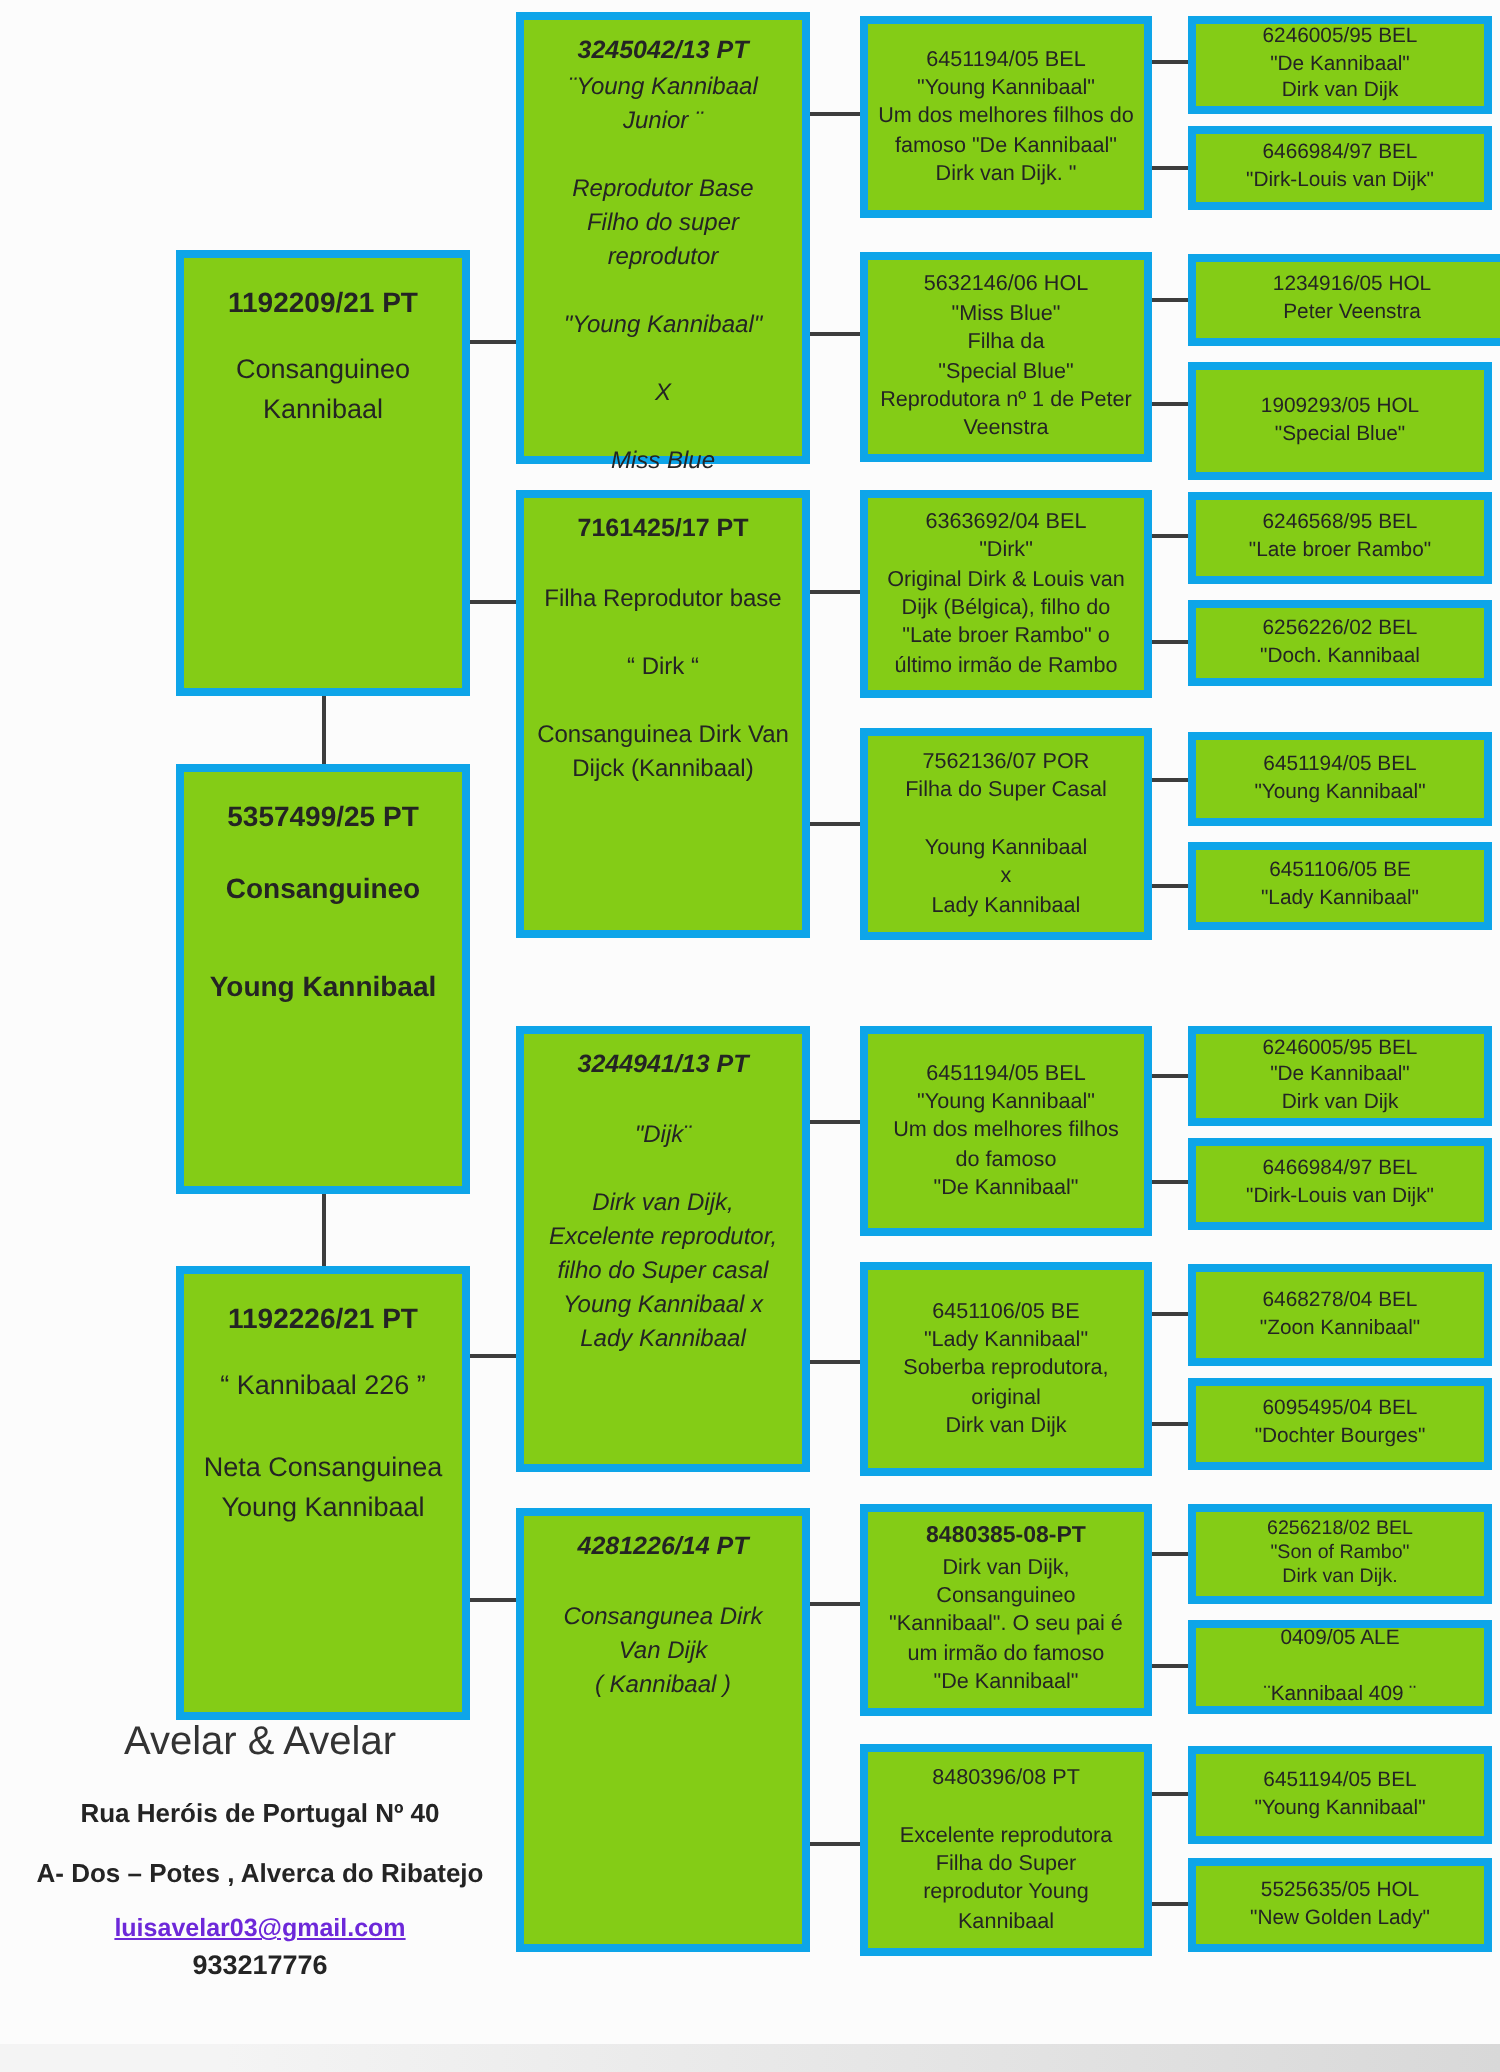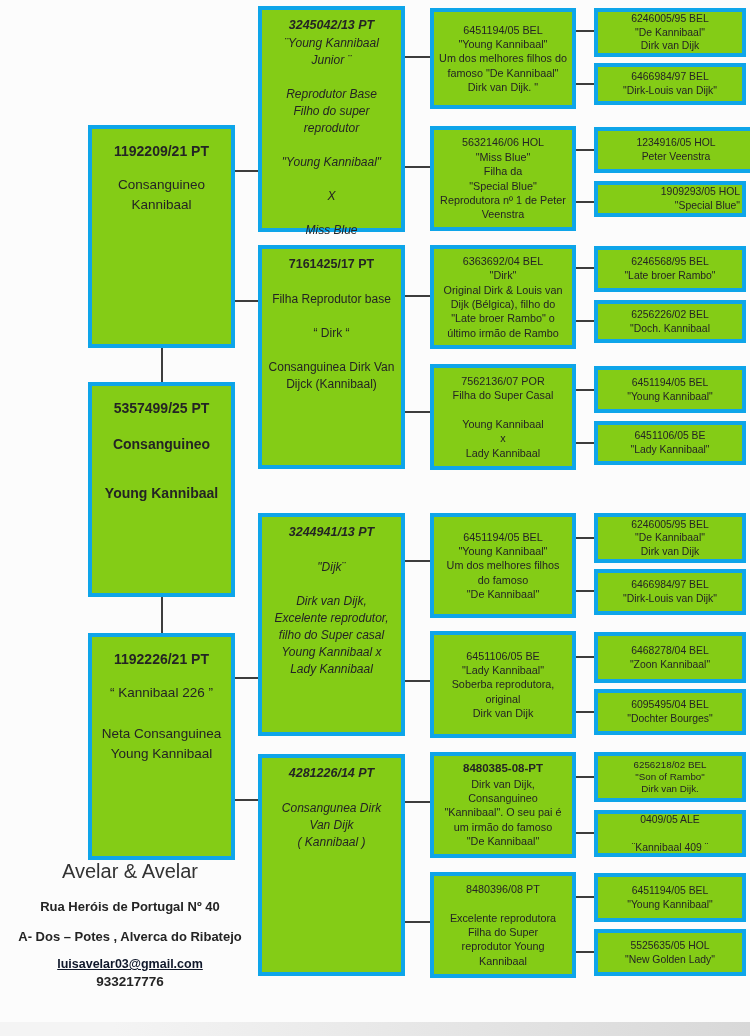--- a/index.html
+++ b/index.html
@@ -37,42 +37,42 @@
   .bx-g2{left:430px;top:245px;width:146px;height:104px;}
   .bx-g3{left:430px;top:364px;width:146px;height:106px;}
   .bx-g4{left:430px;top:513px;width:146px;height:105px;}
   .bx-g5{left:430px;top:631px;width:146px;height:107px;}
   .bx-g6{left:430px;top:752px;width:146px;height:106px;}
   .bx-g7{left:430px;top:872px;width:146px;height:106px;}
   
   .bx-h0{left:594px;top:8px;width:152px;height:49px;}
   .bx-h1{left:594px;top:63px;width:152px;height:42px;}
   .bx-h2{left:594px;top:127px;width:164px;height:46px;}
-  .bx-h3{left:594px;top:181px;width:152px;height:36px;text-align:right;}
+  .bx-h3{left:594px;top:181px;width:152px;height:59px;}
   .bx-h4{left:594px;top:246px;width:152px;height:46px;}
   .bx-h5{left:594px;top:300px;width:152px;height:43px;}
   .bx-h6{left:594px;top:366px;width:152px;height:47px;}
   .bx-h7{left:594px;top:421px;width:152px;height:44px;}
   .bx-h8{left:594px;top:513px;width:152px;height:50px;}
   .bx-h9{left:594px;top:569px;width:152px;height:46px;}
   .bx-h10{left:594px;top:632px;width:152px;height:51px;}
   .bx-h11{left:594px;top:689px;width:152px;height:46px;}
   .bx-h12{left:594px;top:752px;width:152px;height:50px;}
   .bx-h13{left:594px;top:810px;width:152px;height:47px;gap:14px;}
   .bx-h14{left:594px;top:873px;width:152px;height:49px;}
   .bx-h15{left:594px;top:929px;width:152px;height:47px;}
   
   .wires{position:absolute;left:0;top:0;width:750px;height:1036px;pointer-events:none;}
   
   .contact{position:absolute;left:4px;top:860px;width:252px;text-align:center;}
   .contact .cname{font-size:20px;color:#333;}
   .contact .caddr1{font-size:13px;font-weight:bold;margin-top:16px;}
   .contact .caddr2{font-size:13px;font-weight:bold;margin-top:15px;}
   .contact .cemail{display:inline-block;font-size:12.5px;font-weight:bold;
-     color:#0f172a;text-decoration:underline;margin-top:13px;cursor:pointer;}
+     color:#6d28d9;text-decoration:underline;margin-top:13px;cursor:pointer;}
   .contact .cphone{font-size:13.5px;font-weight:bold;margin-top:2px;}
   .bottom-shade{position:absolute;left:0;bottom:0;width:750px;height:14px;
      background:linear-gradient(90deg,#f2f2f2 15%,#cfcfcf 100%);opacity:.8;}
 </style>
 </head>
 <body>
 
 <div class="page">
 
   <svg class="wires" viewBox="0 0 750 1036" xmlns="http://www.w3.org/2000/svg">

